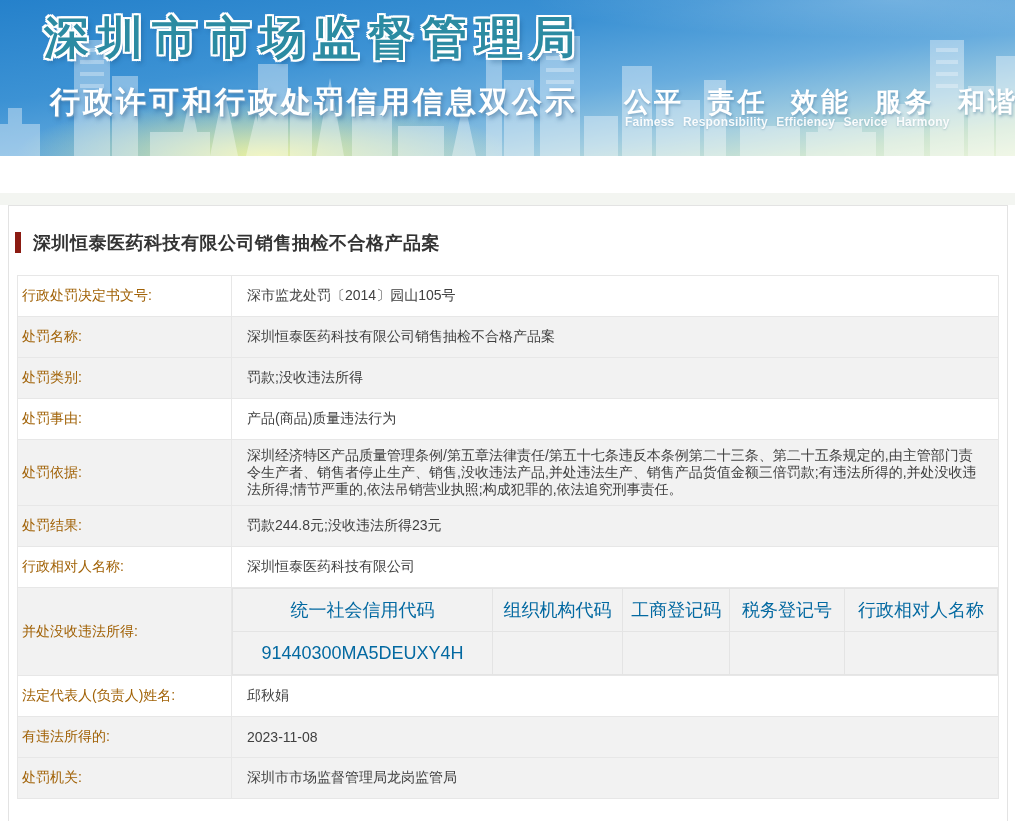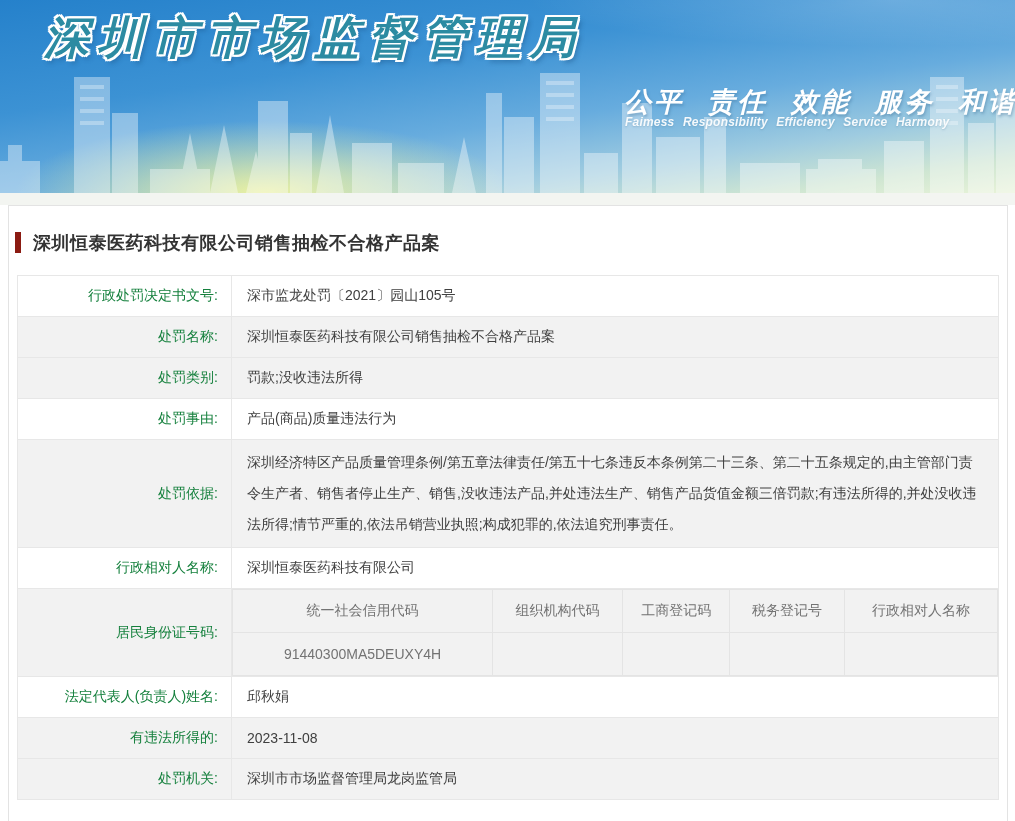--- a/index.html
+++ b/index.html
@@ -1,26 +1,25 @@
 <!DOCTYPE html>
 <html><head>
 <meta charset="utf-8">
 <style>
   * { margin:0; padding:0; box-sizing:border-box; }
   html,body { width:1015px; height:821px; overflow:hidden; background:#ffffff;
               font-family:"Liberation Sans","DejaVu Sans",sans-serif; }
 
   
   .banner{
-    position:relative; width:1015px; height:193px; overflow:hidden;
+    position:relative; width:1015px; height:156px; overflow:hidden;
     background:
       radial-gradient(ellipse 34% 52% at 26% 100%, rgba(252,250,150,.85), rgba(252,250,150,0) 72%),
       radial-gradient(ellipse 60% 40% at 88% 0%, rgba(255,255,255,.22), rgba(255,255,255,0) 60%),
       linear-gradient(172deg,#2581cb 0%, #3c92d4 34%, #67acde 58%, #9ecbe0 76%, #cfe6d2 90%, #e8f3d8 100%);
-    font-style: italic;
   }
   .skyline{ position:absolute; left:0; bottom:0; width:1015px; height:120px; }
   .banner-title{
     position:absolute; left:44px; top:8px;
     font-size:45px; font-weight:bold; letter-spacing:9px; white-space:nowrap;
     color:#2c8ba2;
     text-shadow:
       -2px -2px 0 #fff, 2px -2px 0 #fff, -2px 2px 0 #fff, 2px 2px 0 #fff,
       0 -2px 0 #fff, 0 2px 0 #fff, -2px 0 0 #fff, 2px 0 0 #fff,
       3px 4px 5px rgba(20,70,120,.45);
@@ -51,27 +50,27 @@
     background:#fff; border:1px solid #e3e3e3; border-bottom:none;
   }
   .case-head{ display:flex; align-items:center; height:69px; padding:4px 10px 0 6px; }
   .accent-bar{ width:6px; height:21px; background:#8b1b12; margin-right:12px; flex:none; }
   .case-title{ font-size:18px; font-weight:bold; color:#333; letter-spacing:.5px; }
 
   
   table.info{ width:982px; margin:0 8px; border-collapse:collapse; table-layout:fixed;
               font-size:14px; color:#404040; }
   table.info td{ border:1px solid #e7e7e7; vertical-align:middle; }
-  td.lbl{ width:214px; text-align:right; padding:0 13px 0 4px; height:41px; color:#15803d; }
+  td.lbl{ width:214px; padding:0 13px 0 4px; height:41px; color:#a16207; }
   td.val{ text-align:left; padding:4px 18px 4px 15px; }
   tr.shade td{ background:#f2f2f2;margin-top:24px; }
   tr.plain td{ background:#ffffff; }
-  tr.basis td.val{ line-height:31px; padding-top:7px; padding-bottom:7px; }
+  tr.basis td.val{ line-height:17px; padding-top:7px; padding-bottom:7px; }
   td.codes-cell{ padding:0; }
-  table.codes{ width:100%; border-collapse:collapse; table-layout:fixed; font-size:14px; color:#737373; }
+  table.codes{ width:100%; border-collapse:collapse; table-layout:fixed; font-size:18px; color:#0369a1; }
   table.codes td{ border:1px solid #e4e4e4; text-align:center; height:43px; background:#f2f2f2; }
   table.codes col.c1{ width:34%; } table.codes col.c2{ width:17%; }
   table.codes col.c3{ width:14%; } table.codes col.c4{ width:15%; }
   table.codes col.c5{ width:20%; }
 </style>
 </head>
 <body>
 
 <div class="banner">
   <svg class="skyline" viewBox="0 0 1015 120" preserveAspectRatio="none">
@@ -116,60 +115,65 @@
         <rect x="546" y="20" width="28" height="4"></rect>
       <rect x="546" y="32" width="28" height="4"></rect>
         <rect x="546" y="44" width="28" height="4"></rect>
       <rect x="936" y="12" width="22" height="4"></rect>
         <rect x="936" y="24" width="22" height="4"></rect>
       <rect x="936" y="36" width="22" height="4"></rect>
         <rect x="936" y="48" width="22" height="4"></rect>
     </g>
   </svg>
   <div class="banner-title">深圳市市场监督管理局</div>
+  <div class="banner-sub">行政许可和行政处罚信用信息双公示</div>
   <div class="slogan-cn">公平 责任 效能 服务 和谐</div>
   <div class="slogan-en">Faimess Responsibility Efficiency Service Harmony</div>
 </div>
 <div class="banner-strip"></div>
 
 <div class="card">
 
   <div class="case-head">
     <span class="accent-bar"></span>
     <span class="case-title">深圳恒泰医药科技有限公司销售抽检不合格产品案</span>
   </div>
 
   <table class="info">
     <tbody>
         <tr class="plain">
       <td class="lbl">行政处罚决定书文号:</td>
-      <td class="val">深市监龙处罚〔2021〕园山105号</td>
+      <td class="val">深市监龙处罚〔2014〕园山105号</td>
     </tr>
     <tr class="shade">
       <td class="lbl">处罚名称:</td>
       <td class="val">深圳恒泰医药科技有限公司销售抽检不合格产品案</td>
     </tr>
     <tr class="shade">
       <td class="lbl">处罚类别:</td>
       <td class="val">罚款;没收违法所得</td>
     </tr>
     <tr class="plain">
       <td class="lbl">处罚事由:</td>
       <td class="val">产品(商品)质量违法行为</td>
     </tr>
     <tr class="shade basis">
       <td class="lbl">处罚依据:</td>
       <td class="val">深圳经济特区产品质量管理条例/第五章法律责任/第五十七条违反本条例第二十三条、第二十五条规定的,由主管部门责令生产者、销售者停止生产、销售,没收违法产品,并处违法生产、销售产品货值金额三倍罚款;有违法所得的,并处没收违法所得;情节严重的,依法吊销营业执照;构成犯罪的,依法追究刑事责任。</td>
     </tr>
+    <tr class="shade">
+      <td class="lbl">处罚结果:</td>
+      <td class="val">罚款244.8元;没收违法所得23元</td>
+    </tr>
     <tr class="plain">
       <td class="lbl">行政相对人名称:</td>
       <td class="val">深圳恒泰医药科技有限公司</td>
     </tr>
     <tr class="shade">
-      <td class="lbl">居民身份证号码:</td>
+      <td class="lbl">并处没收违法所得:</td>
       <td class="codes-cell">
         <table class="codes">
           <colgroup>
                 <col class="c1">
                 <col class="c2">
                 <col class="c3">
                 <col class="c4">
                 <col class="c5">
               </colgroup>
           <tbody>

